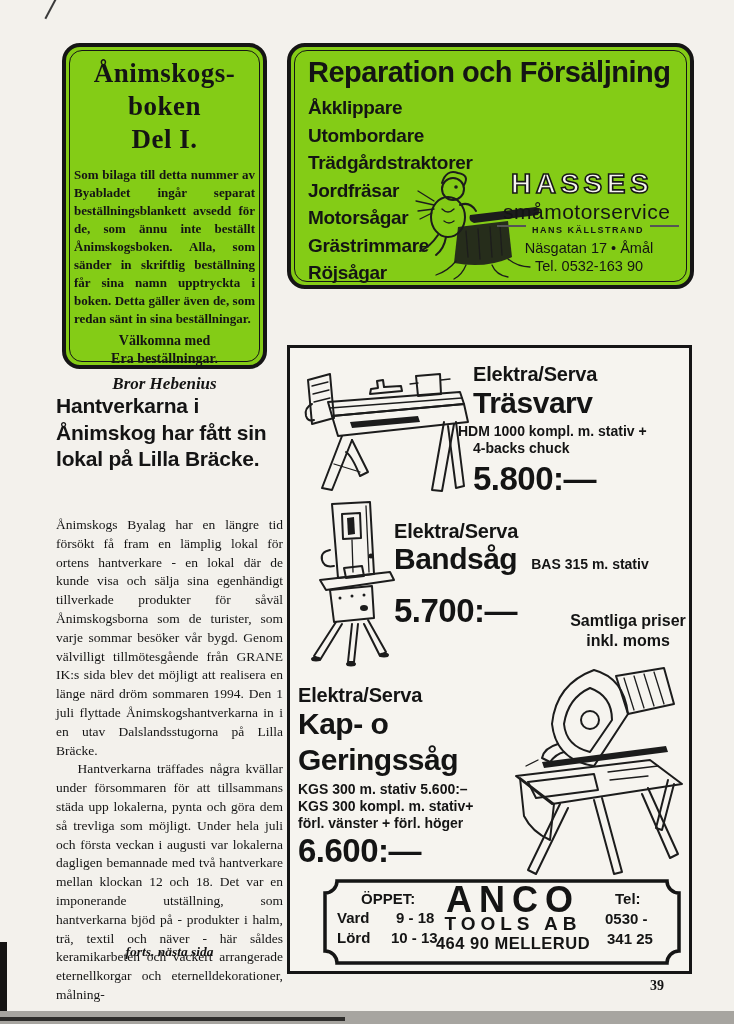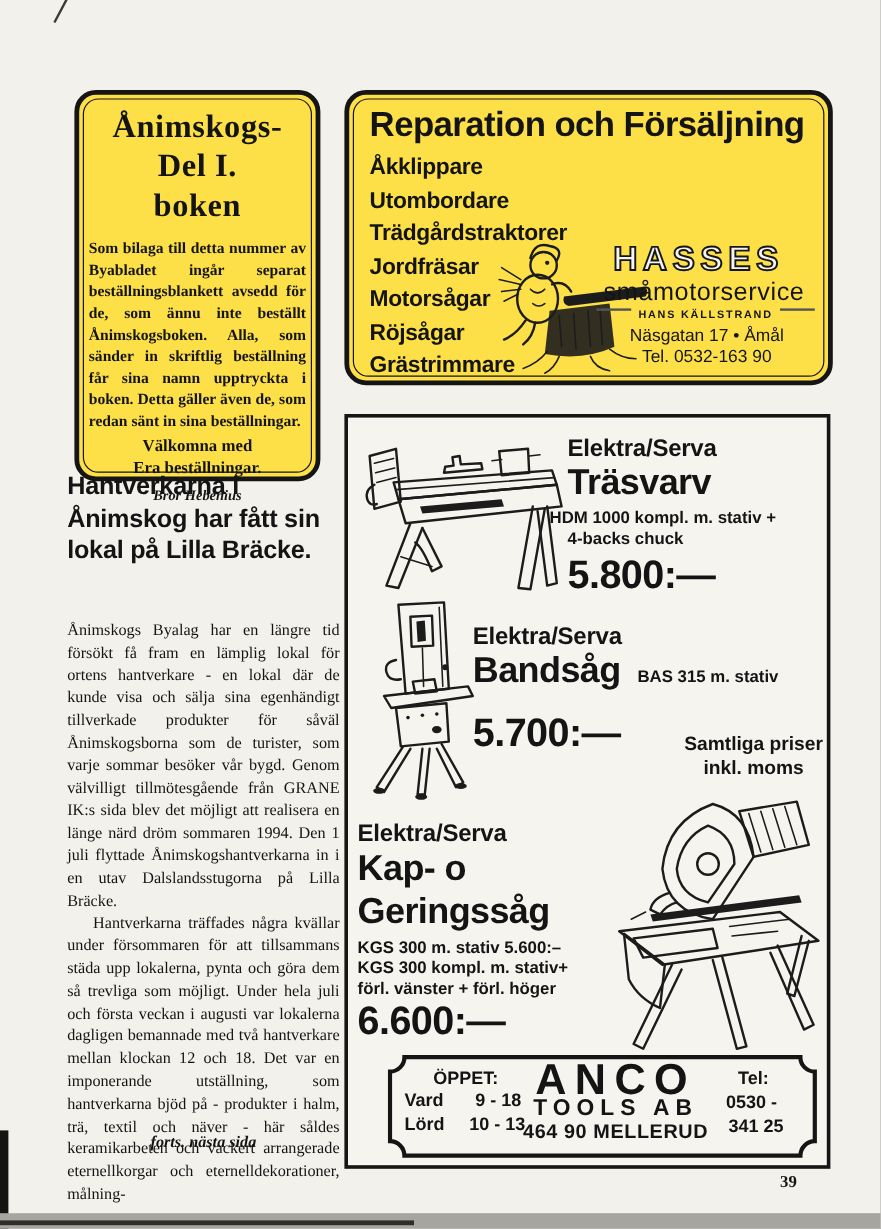--- a/index.html
+++ b/index.html
@@ -2,28 +2,28 @@
 <html><head>
 <meta charset="utf-8">
 <style>
   html,body{margin:0;padding:0;background:#888;}
   #page{position:relative;width:734px;height:1024px;background:#f3f1ec;overflow:hidden;
         font-family:"Liberation Serif",serif;color:#141414;}
   .abs{position:absolute;}
   .sans{font-family:"Liberation Sans",sans-serif;}
   .serif{font-family:"Liberation Serif",serif;}
   
-  .dbl-box{border:4px solid #151515;border-radius:18px;background:#fde047;margin-top:32px;}
+  .dbl-box{border:4px solid #151515;border-radius:18px;background:#84cc16;}
   .dbl-inner{position:absolute;inset:3px;border:1.5px solid #151515;border-radius:13px;}
   .ad-box{border:3.5px solid #151515;background:#f6f4ef;}
   
   .book-title{font-size:27px;font-weight:bold;text-align:center;line-height:33px;letter-spacing:.5px;}
   .book-body{font-size:13px;font-weight:bold;text-align:justify;line-height:18px;}
   .book-close{font-size:14px;font-weight:bold;text-align:center;line-height:18px;}
-  .book-sign{font-size:12px;font-weight:bold;font-style:italic;text-align:center;margin-top:6px;}
+  .book-sign{font-size:17px;font-weight:bold;font-style:italic;text-align:center;margin-top:6px;}
   
   .rep-title{font-size:29px;font-weight:bold;letter-spacing:-0.5px;}
   .rep-item{font-size:19px;font-weight:bold;line-height:27.5px;letter-spacing:-0.3px;}
   .hasses-sub{font-size:21px;letter-spacing:.5px;}
   .hasses-owner{font-size:9px;font-weight:bold;letter-spacing:1.5px;display:flex;gap:6px;}
   .hasses-owner::before,.hasses-owner::after{content:"";flex:1;height:1.5px;background:#555;min-width:18px;}
   .hasses-addr{font-size:14.5px;}
   
   .art-head{font-size:21px;font-weight:bold;line-height:26.5px;letter-spacing:-0.2px;}
   .art-body{font-size:13.5px;text-align:justify;line-height:18.8px;}
@@ -49,42 +49,42 @@
 
   <div class="abs" style="left:50px;top:-4px;width:1.5px;height:24px;background:#3a3a3a;transform:rotate(28deg);"></div>
   <div class="abs" style="left:0;top:942px;width:7px;height:82px;background:#151413;"></div>
   <div class="abs" style="left:0;top:1011px;width:734px;height:13px;background:#a7a5a0;"></div>
   <div class="abs" style="left:0;top:1017px;width:345px;height:4px;background:#2e2d2b;"></div>
 
   <div class="abs dbl-box" style="left:62px;top:43px;width:197px;height:318px;">
     <div class="dbl-inner"></div>
     <div class="abs" style="left:8px;top:10px;width:181px;">
       <div class="book-title serif">Ånimskogs-</div>
+      <div class="book-title serif">boken</div>
       <div class="book-title serif">Del I.</div>
-      <div class="book-title serif">boken</div>
       <div class="book-body serif" style="margin-top:10px;">Som bilaga till detta nummer av Byabladet ingår separat beställningsblankett avsedd för de, som ännu inte beställt Ånimskogsboken. Alla, som sänder in skriftlig beställning får sina namn upptryckta i boken. Detta gäller även de, som redan sänt in sina beställningar.</div>
       <div class="book-close serif" style="margin-top:4px;">Välkomna med</div>
       <div class="book-close serif">Era beställningar.</div>
       <div class="book-sign serif">Bror Hebenius</div>
     </div>
   </div>
 
   <div class="abs dbl-box" style="left:287px;top:43px;width:399px;height:238px;">
     <div class="dbl-inner"></div>
 
     <div class="abs rep-title sans" style="left:17px;top:9px;">Reparation och Försäljning</div>
 
     <div class="abs" style="left:17px;top:47px;">
       <div class="rep-item sans">Åkklippare</div>
       <div class="rep-item sans">Utombordare</div>
       <div class="rep-item sans">Trädgårdstraktorer</div>
       <div class="rep-item sans">Jordfräsar</div>
       <div class="rep-item sans">Motorsågar</div>
+      <div class="rep-item sans">Grästrimmare</div>
       <div class="rep-item sans">Röjsågar</div>
-      <div class="rep-item sans">Grästrimmare</div>
     </div>
 
     <svg class="abs" style="left:105px;top:118px;" width="152" height="118" viewBox="0 0 152 118">
 
       <path class="fl" d="M62,62 L112,56 L116,92 Q90,104 58,98 Z" opacity="0.9"></path>
       <path class="ln1" d="M60,96 Q52,106 40,110 M70,100 Q66,110 58,114 M96,100 Q100,110 112,112 M112,94 Q122,102 134,102"></path>
       <path class="ln1" d="M70,66 L72,92 M82,64 L84,94 M94,62 L96,92 M104,60 L106,90" stroke="#f3f1ec"></path>
 
       <path class="fl" d="M74,50 L140,42 Q146,44 142,50 L78,58 Q72,56 74,50 Z"></path>
 

